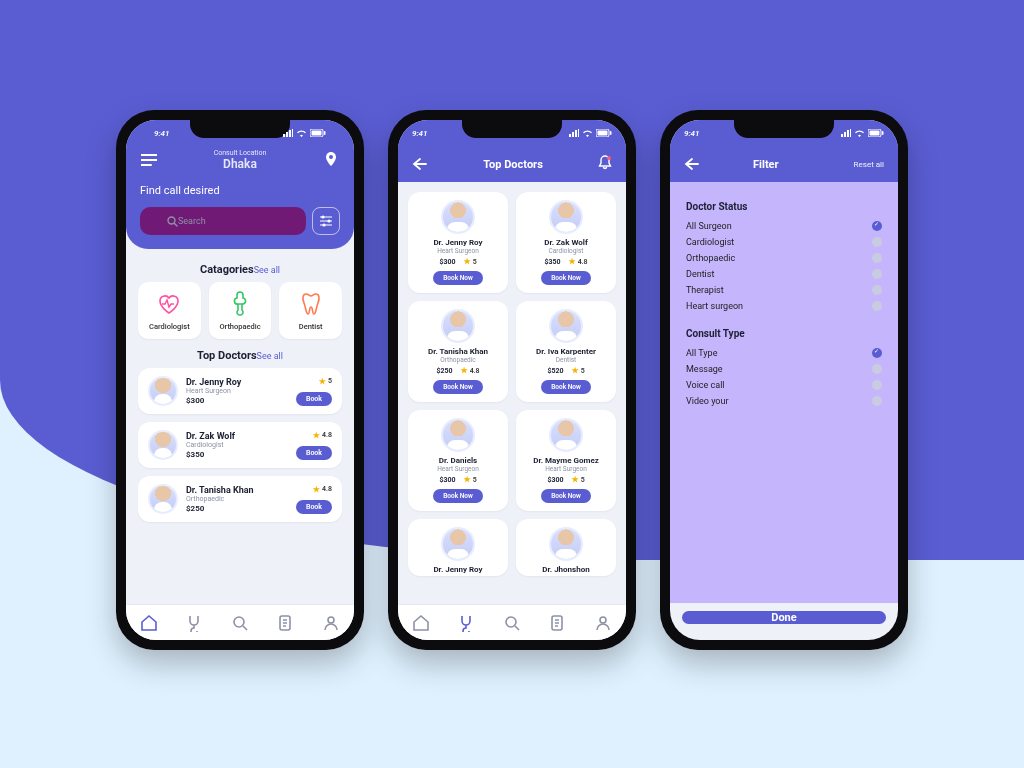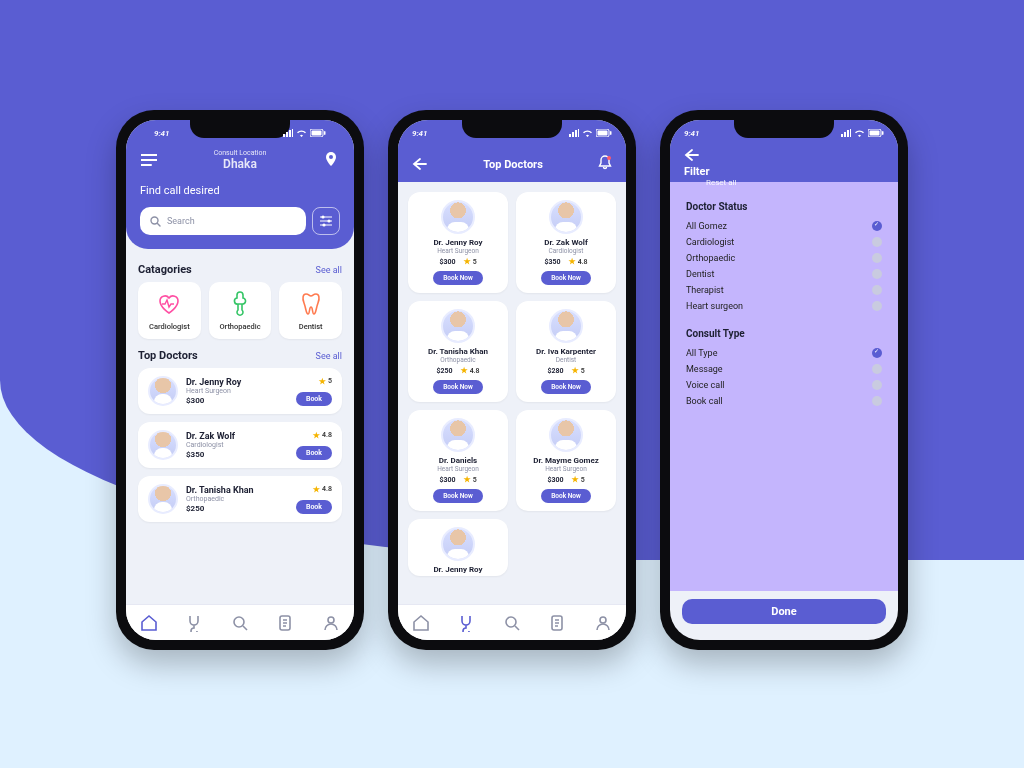--- a/index.html
+++ b/index.html
@@ -65,31 +65,31 @@
     border-bottom-right-radius:22px;
   }
   .home-top { display:flex; align-items:center; justify-content:space-between; height:28px;}
   .menu-icon, .pin-icon { width:18px;height:18px; display:flex;align-items:center;justify-content:center;}
   .loc-wrap { text-align:center; font-size:7px; opacity:.85; }
   .loc-wrap .city { font-size:12px; font-weight:600; opacity:1; }
   .hero { margin-top:10px; font-size:11px; }
   .hero .big { font-size:14px; font-weight:700; }
   .search-row { display:flex; gap:6px; margin-top:10px;}
   .search-box {
-    flex:1; background:#ffffff; border-radius:10px;
-    display:flex; align-items:center; gap:6px; padding:0 10px; height:28px;
+    flex:1; background:#701a75; border-radius:10px;
+    display:flex; align-items:center; padding:0 27px; height:28px;
     color:#8d91a6; font-size:9px;
   }
   .filter-btn {
     width:28px;height:28px;border-radius:8px;border:1px solid rgba(255,255,255,.6);
     display:flex;align-items:center;justify-content:center;color:#fff;
   }
   
   .home-body { flex:1; overflow:hidden; background:#eef1f8; padding:10px 12px 0; }
-  .sec-head { display:flex;justify-content:space-between;align-items:center;margin:4px 0 6px;}
+  .sec-head { display:flex;justify-content:center;align-items:center;margin:4px 0 6px;}
   .sec-head h3 { font-size:11px; font-weight:700; color:#1d2033;}
   .see-all { font-size:9px; color:#5a5dd2; font-weight:400;}
   .cat-row { display:flex; gap:8px; }
   .cat-card {
     flex:1; background:#fff; border-radius:10px; padding:8px 4px;
     display:flex; flex-direction:column; align-items:center; gap:4px;
     box-shadow:0 1px 2px rgba(0,0,0,.05);
   }
   .cat-ico { width:28px;height:28px; display:flex;align-items:center;justify-content:center;}
   .cat-card span { font-size:7.5px; color:#333; font-weight:500;}
@@ -138,35 +138,34 @@
   }
   .doc-card .avatar{width:34px;height:34px;}
   .doc-card .n{font-size:8px;font-weight:700;color:#1d2033;margin-top:4px;text-align:center;}
   .doc-card .s{font-size:6.5px;color:#8d91a6;}
   .price-row{display:flex;gap:8px;align-items:center;margin-top:2px;}
   .price-row .p{font-size:7px;font-weight:700;color:#1d2033;}
   .book-now{margin-top:5px;background:#5a5dd2;color:#fff;font-size:6.5px;font-weight:600;padding:3px 10px;border-radius:9px;}
   .doc-card.cut { padding-bottom:2px; }
   
   .filter-header {
-    background:#5a5dd2;color:#fff;height:36px;display:flex;align-items:flex-start;justify-content:space-between;
+    background:#5a5dd2;color:#fff;height:36px;display:flex;align-items:center;justify-content:space-between;
     padding:0 14px;
-    flex-direction:column;
   }
   .reset{font-size:8px;opacity:.9;padding-left:22px;}
   .filter-body{flex:1;background:#c4b5fd;padding:19px 16px;}
   .filter-body h4{font-size:10px;font-weight:700;color:#1d2033;margin:8px 0 6px;}
   .filter-body h4:first-child{margin-top:0;}
   .f-row{display:flex;justify-content:space-between;align-items:center;font-size:9px;color:#222;padding:3px 0;}
   .radio{width:10px;height:10px;border-radius:50%;background:#c9cbe0;}
   .radio.on{background:#5a5dd2;position:relative;}
   .radio.on::after{content:"✓";color:#fff;font-size:6px;position:absolute;top:-1px;left:2px;}
   .done-btn{
     margin:8px 12px 16px;background:#5a5dd2;color:#fff;text-align:center;
-    padding:6px;border-radius:10px;font-size:11px;font-weight:700;
+    padding:0;border-radius:10px;font-size:11px;font-weight:700;
   }
 </style>
 </head>
 <body>
 
 <div class="bg-purple"></div>
 
 <div class="canvas">
 
   <div class="phone">
@@ -408,21 +407,21 @@
                 <span class="p">$250</span>
                 <span class="rating"><span class="star">★</span>4.8</span>
               </div>
               <div class="book-now">Book Now</div>
             </div>
             <div class="doc-card">
               <div class="avatar"></div>
               <div class="n">Dr. Iva Karpenter</div>
               <div class="s">Dentist</div>
               <div class="price-row">
-                <span class="p">$280</span>
+                <span class="p">$520</span>
                 <span class="rating"><span class="star">★</span>5</span>
               </div>
               <div class="book-now">Book Now</div>
             </div>
             <div class="doc-card">
               <div class="avatar"></div>
               <div class="n">Dr. Daniels</div>
               <div class="s">Heart Surgeon</div>
               <div class="price-row">
                 <span class="p">$300</span>
@@ -436,20 +435,24 @@
               <div class="s">Heart Surgeon</div>
               <div class="price-row">
                 <span class="p">$300</span>
                 <span class="rating"><span class="star">★</span>5</span>
               </div>
               <div class="book-now">Book Now</div>
             </div>
             <div class="doc-card cut">
               <div class="avatar"></div>
               <div class="n">Dr. Jenny Roy</div>
+            </div>
+            <div class="doc-card cut">
+              <div class="avatar"></div>
+              <div class="n">Dr. Jhonshon</div>
             </div>
           </div>
       </div>
 
       <div class="bottom-nav">
         <div class="nav-ico">
             <svg width="18" height="18">
               <path d="M2 8 9 2l7 6v8H2z" fill="none" stroke="currentColor" stroke-width="1.6"></path>
             </svg>
           </div>
@@ -505,21 +508,21 @@
               </svg></div>
           <div class="sub-title">Filter</div>
           <div class="reset">Reset all</div>
         </div>
       </div>
 
       <div class="filter-body">
         <h4>Doctor Status</h4>
         <div id="status-list">
             <div class="f-row">
-              <span>All Gomez</span>
+              <span>All Surgeon</span>
               <span class="radio on"></span>
             </div>
             <div class="f-row">
               <span>Cardiologist</span>
               <span class="radio"></span>
             </div>
             <div class="f-row">
               <span>Orthopaedic</span>
               <span class="radio"></span>
             </div>
@@ -544,21 +547,21 @@
             </div>
             <div class="f-row">
               <span>Message</span>
               <span class="radio"></span>
             </div>
             <div class="f-row">
               <span>Voice call</span>
               <span class="radio"></span>
             </div>
             <div class="f-row">
-              <span>Book call</span>
+              <span>Video your</span>
               <span class="radio"></span>
             </div>
           </div>
       </div>
 
       <div class="done-btn">Done</div>
     </div>
   </div>
 
 </div>

